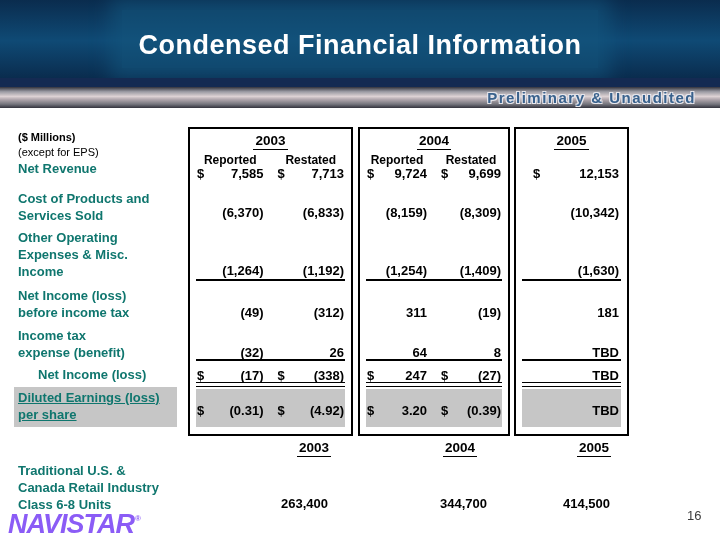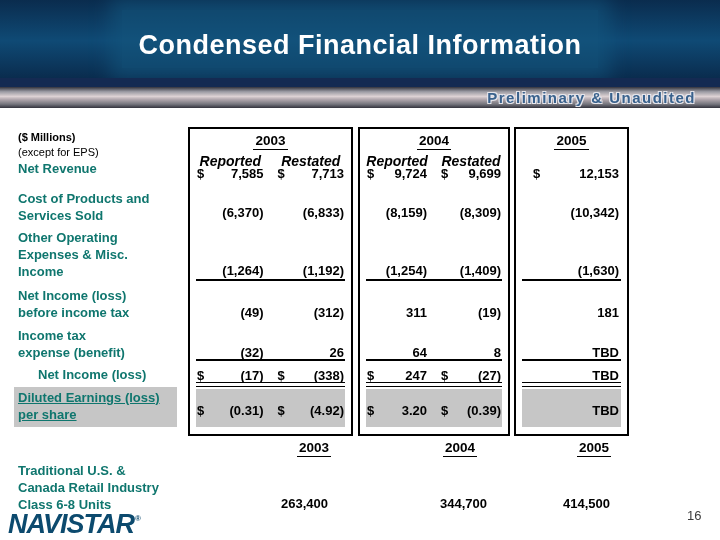--- a/index.html
+++ b/index.html
@@ -29,42 +29,42 @@
   #lbl-ni{top:366px;left:38px;} #lbl-eps{top:389px;width:168px;text-decoration:underline;}
   .left-band{position:absolute;left:14px;top:387px;width:163px;height:40px;background:#c6c6c6;}
 
   
   .box{position:absolute;top:127px;height:305px;border:2px solid #000;background:#fff;}
   #box-2003{left:188px;width:161px;}
   #box-2004{left:358px;width:148px;}
   #box-2005{left:514px;width:111px;}
   .byear{position:absolute;top:4px;left:0;right:0;text-align:center;font-size:13.5px;font-weight:bold;}
   .u{border-bottom:1.5px solid #000;padding:0 2px 1px 2px;margin-top:46px;}
-  .subhead{position:absolute;top:24px;left:0;right:0;display:flex;font-size:14px;font-weight:bold;font-style:italic;}
+  .subhead{position:absolute;top:24px;left:0;right:0;display:flex;font-size:12px;font-weight:bold;}
   .subhead span{flex:1;text-align:center;}
   .brow{position:absolute;left:0;right:0;display:flex;font-size:13px;font-weight:bold;line-height:15px;}
   .cell{flex:1;display:flex;justify-content:space-between;padding:0 7px;}
   .cell.wide{padding-left:17px;padding-right:8px;}
   .row1{top:37px;} .row2{top:76px;} .row3{top:134px;} .row4{top:176px;}
   .row5{top:216px;} .row6{top:239px;} .row7{top:274px;}
   .rule{position:absolute;left:6px;right:6px;height:0;border-top:2px solid #000;}
   .rule.dbl{height:3px;border-top:1.5px solid #000;border-bottom:1.5px solid #000;}
   .rule-a{top:150px;} .rule-b{top:230px;} .rule-c{top:253px;}
   .band{position:absolute;left:6px;right:6px;top:260px;height:38px;background:#c6c6c6;}
 
   
   .byear2{position:absolute;top:440px;font-size:13.5px;font-weight:bold;}
   #y2003{left:297px;} #y2004{left:443px;} #y2005{left:577px;}
   .unitval{position:absolute;top:496px;width:62px;text-align:right;font-size:13px;font-weight:bold;}
   #uv1{left:266px;} #uv2{left:425px;} #uv3{left:548px;}
   #lbl-industry{top:462px;width:176px;}
 
   
   .logo{position:absolute;left:8px;top:509px;font-size:27px;font-weight:bold;font-style:italic;
-        color:#0c4a6e;letter-spacing:-1px;}
+        color:#8b5cf6;letter-spacing:-1px;}
   .logo .tm{font-size:8px;font-style:normal;position:relative;top:-12px;left:1px;}
   .pagenum{position:absolute;left:687px;top:508px;font-size:13px;color:#3c3c3c;}
 </style>
 </head>
 <body>
 
 <div class="slide">
 
   <div class="header">
     <div class="title-glow"></div>

